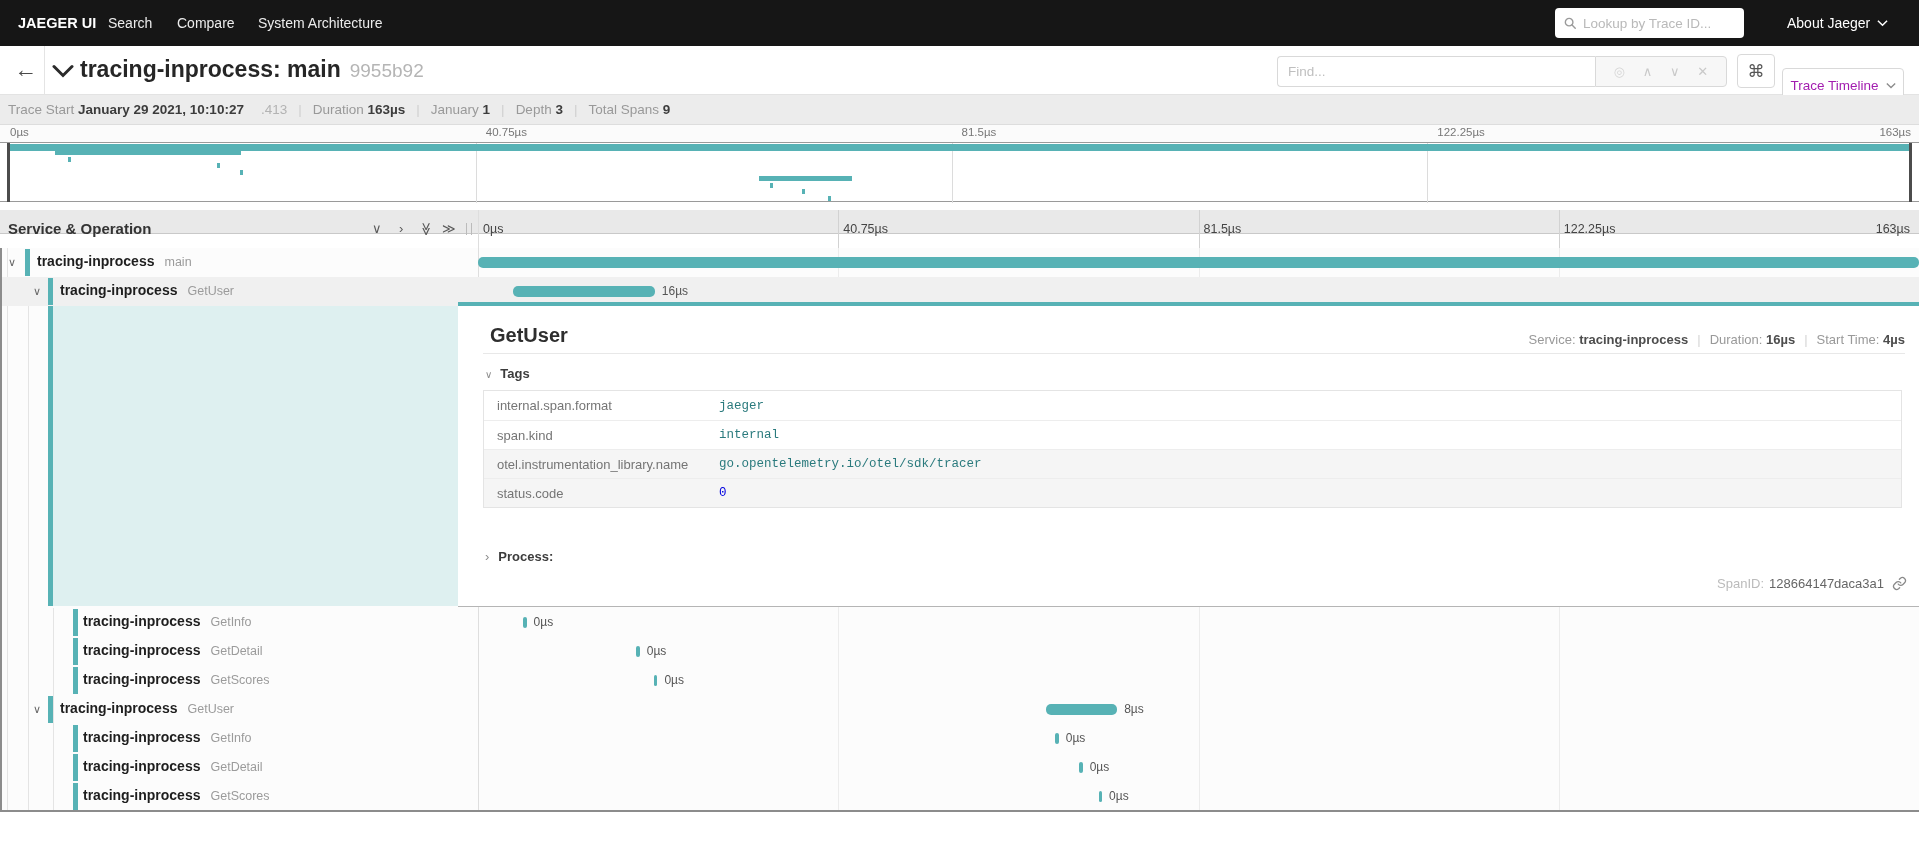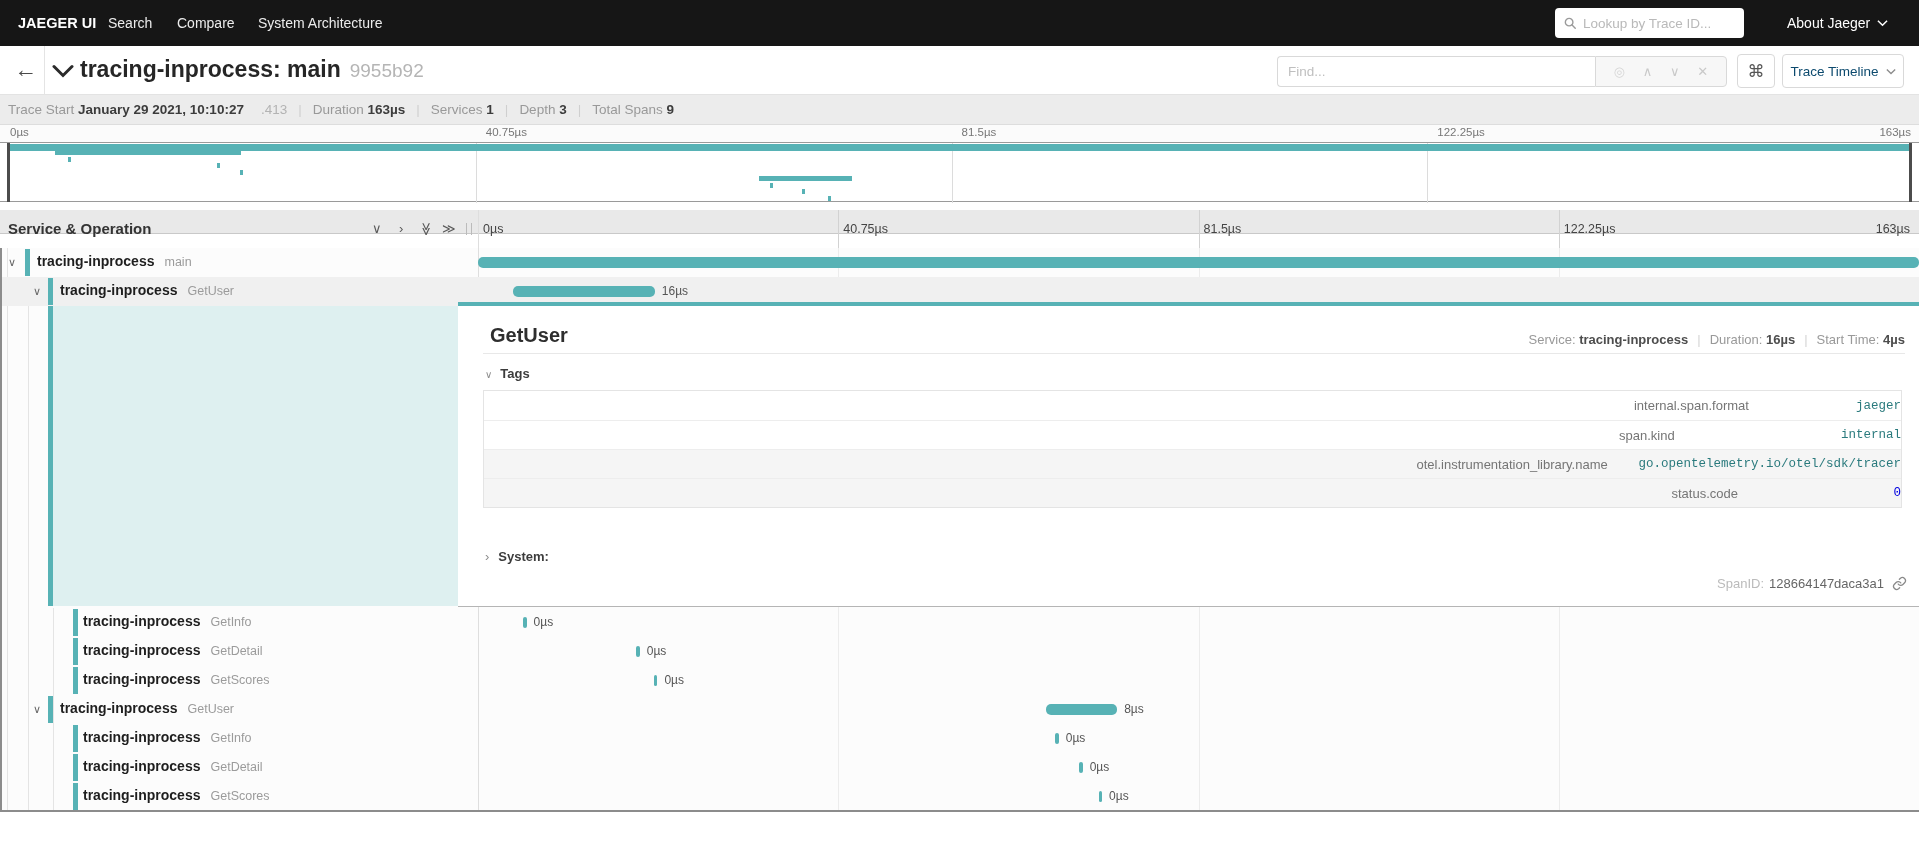--- a/index.html
+++ b/index.html
@@ -23,21 +23,21 @@
   #hdr-divider { left:44px; top:46px; width:1px; height:49px; background:#e4e4e4; }
   #title-chevron { left:52px; top:64px; cursor:pointer; }
   #trace-title { left:80px; top:56px; font-size:23px; font-weight:bold; color:#262626; white-space:nowrap; }
   #trace-id { color:#b5b5b5; font-weight:normal; font-size:19px; margin-left:9px; }
   #find-box { left:1277px; top:56px; width:318px; height:31px; border:1px solid #d9d9d9; border-right:none; border-radius:4px 0 0 4px; background:#fff; display:flex; align-items:center; padding:0 10px; }
   #find-box input { border:none; outline:none; width:100%; font-size:13.5px; color:#333; font-family:"Liberation Sans",sans-serif; }
   #find-box input::placeholder { color:#bfbfbf; }
   #find-suffix { left:1595px; top:56px; width:132px; height:31px; border:1px solid #d9d9d9; border-radius:0 4px 4px 0; background:#f7f7f7; display:flex; align-items:center; justify-content:space-evenly; color:#c9c9c9; font-size:13px; }
   #find-suffix span { cursor:pointer; }
   #kbd-btn { left:1737px; top:54px; width:38px; height:34px; border:1px solid #d9d9d9; border-radius:4px; background:#fff; font-size:17px; color:#555; display:flex; align-items:center; justify-content:center; cursor:pointer; }
-  #view-btn { left:1782px; top:54px; width:122px; height:34px; border:1px solid #d9d9d9; border-radius:4px; background:#fff; font-size:13.5px; color:#0c4a6e; display:flex; align-items:center; justify-content:center; gap:7px; cursor:pointer; }
+  #view-btn { left:1782px; top:68px; width:122px; height:34px; border:1px solid #d9d9d9; border-radius:4px; background:#fff; font-size:13.5px; color:#a21caf; display:flex; align-items:center; justify-content:center; gap:7px; cursor:pointer; }
 
   
   #meta-bar { left:0; top:95px; width:1919px; height:30px; background:#ececec; border-bottom:1px solid #ddd; display:flex; align-items:center; padding-left:8px; font-size:13.5px; color:#999; }
   .meta-item b { color:#3c3c3c; }
   .meta-item .lite { color:#b3b3b3;margin-left:17px; }
   .meta-sep { color:#cfcfcf; margin:0 11px; }
 
   
   #mm-ruler { left:0; top:125px; width:1919px; height:17px; background:#fbfbfb; }
   .mm-tick-label { position:absolute; top:1px; font-size:11.5px; color:#777; }
@@ -76,21 +76,21 @@
   #detail-panel { left:458px; top:306px; width:1461px; height:301px; background:#fff; border-bottom:1px solid #b5b5b5; z-index:3; }
   #detail-title { position:absolute; left:32px; top:18px; font-size:20px; font-weight:bold; color:#2e2e2e; }
   #detail-meta { position:absolute; right:14px; top:26px; font-size:13px; color:#999; display:flex; gap:9px; align-items:center; }
   #detail-meta b { color:#4d4d4d; }
   .dm-sep { color:#d4d4d4; }
   #detail-hr { position:absolute; left:25px; top:47px; width:1422px; height:1px; background:#e8e8e8; }
   #tags-toggle { position:absolute; left:27px; top:60px; font-size:13px; color:#3c3c3c; cursor:pointer; }
   #tags-toggle .chev { color:#8c8c8c; font-size:10px; margin-right:8px; }
   #tags-toggle b { font-size:13px; }
   #tags-table { position:absolute; left:25px; top:84px; width:1419px; border:1px solid #e4e4e4; background:#fff; }
-  .tag-row { display:flex; height:29px; align-items:center; border-top:1px solid #ededed; cursor:pointer;justify-content:flex-end; }
+  .tag-row { display:flex; height:29px; align-items:center; border-top:1px solid #ededed; cursor:pointer; }
   .tag-row:first-child { border-top:none; }
   .tag-zebra { background:#f5f5f5; }
   .tag-key { width:235px; padding-left:13px; font-size:13px; color:#757575; flex-shrink:0; }
   .tag-val { font-family:"Liberation Mono","DejaVu Sans Mono",monospace; font-size:12.5px; }
   .val-string { color:#2a7a7d; }
   .val-number { color:#0000e0; }
   #process-toggle { position:absolute; left:27px; top:243px; font-size:13px; color:#3c3c3c; cursor:pointer; }
   #process-toggle .chev { color:#8c8c8c; font-size:13px; margin-right:9px; }
   #spanid-row { position:absolute; right:12px; top:270px; font-size:13px; color:#bbb; display:flex; align-items:center; gap:5px; }
   #spanid-row b { color:#666; font-weight:normal; }
@@ -152,21 +152,21 @@
     <svg width="10" height="7" viewBox="0 0 12 8" fill="none" stroke="#8c8c8c" stroke-width="1.6">
         <polyline points="1,1.5 6,6.5 11,1.5"></polyline>
       </svg>
   </div>
 
   <div class="abs" id="meta-bar">
       <div class="meta-item" style="white-space: pre;"><span>Trace Start </span><b>January 29 2021, 10:10:27</b><span class="lite">.413</span></div>
       <div class="meta-sep">|</div>
       <div class="meta-item" style="white-space: pre;"><span>Duration </span><b>163µs</b></div>
       <div class="meta-sep">|</div>
-      <div class="meta-item" style="white-space: pre;"><span>Services </span><b>1</b></div>
+      <div class="meta-item" style="white-space: pre;"><span>January </span><b>1</b></div>
       <div class="meta-sep">|</div>
       <div class="meta-item" style="white-space: pre;"><span>Depth </span><b>3</b></div>
       <div class="meta-sep">|</div>
       <div class="meta-item" style="white-space: pre;"><span>Total Spans </span><b>9</b></div>
     </div>
 
   <div class="abs" id="mm-ruler">
       <div class="mm-tick-label" style="left: 10px;">0µs</div>
       <div class="mm-tick-label" style="left: 485.75px;">40.75µs</div>
       <div class="mm-tick-label" style="left: 961.5px;">81.5µs</div>
@@ -299,21 +299,21 @@
         </div>
         <div class="tag-row tag-zebra">
           <div class="tag-key">otel.instrumentation_library.name</div>
           <div class="tag-val val-string">go.opentelemetry.io/otel/sdk/tracer</div>
         </div>
         <div class="tag-row tag-zebra">
           <div class="tag-key">status.code</div>
           <div class="tag-val val-number">0</div>
         </div>
       </div>
-    <div id="process-toggle"><span class="chev">›</span><b>System:</b></div>
+    <div id="process-toggle"><span class="chev">›</span><b>Process:</b></div>
     <div id="spanid-row">
       <span>SpanID:</span>
       <b>128664147daca3a1</b>
       <span id="spanid-link">
         <svg width="15" height="15" viewBox="0 0 24 24" fill="none" stroke="#8a8a8a" stroke-width="2.1" stroke-linecap="round">
             <path d="M10 13a5 5 0 0 0 7.5.5l3-3a5 5 0 0 0-7-7l-1.7 1.7"></path>
             <path d="M14 11a5 5 0 0 0-7.5-.5l-3 3a5 5 0 0 0 7 7l1.7-1.7"></path>
           </svg>
       </span>
     </div>

